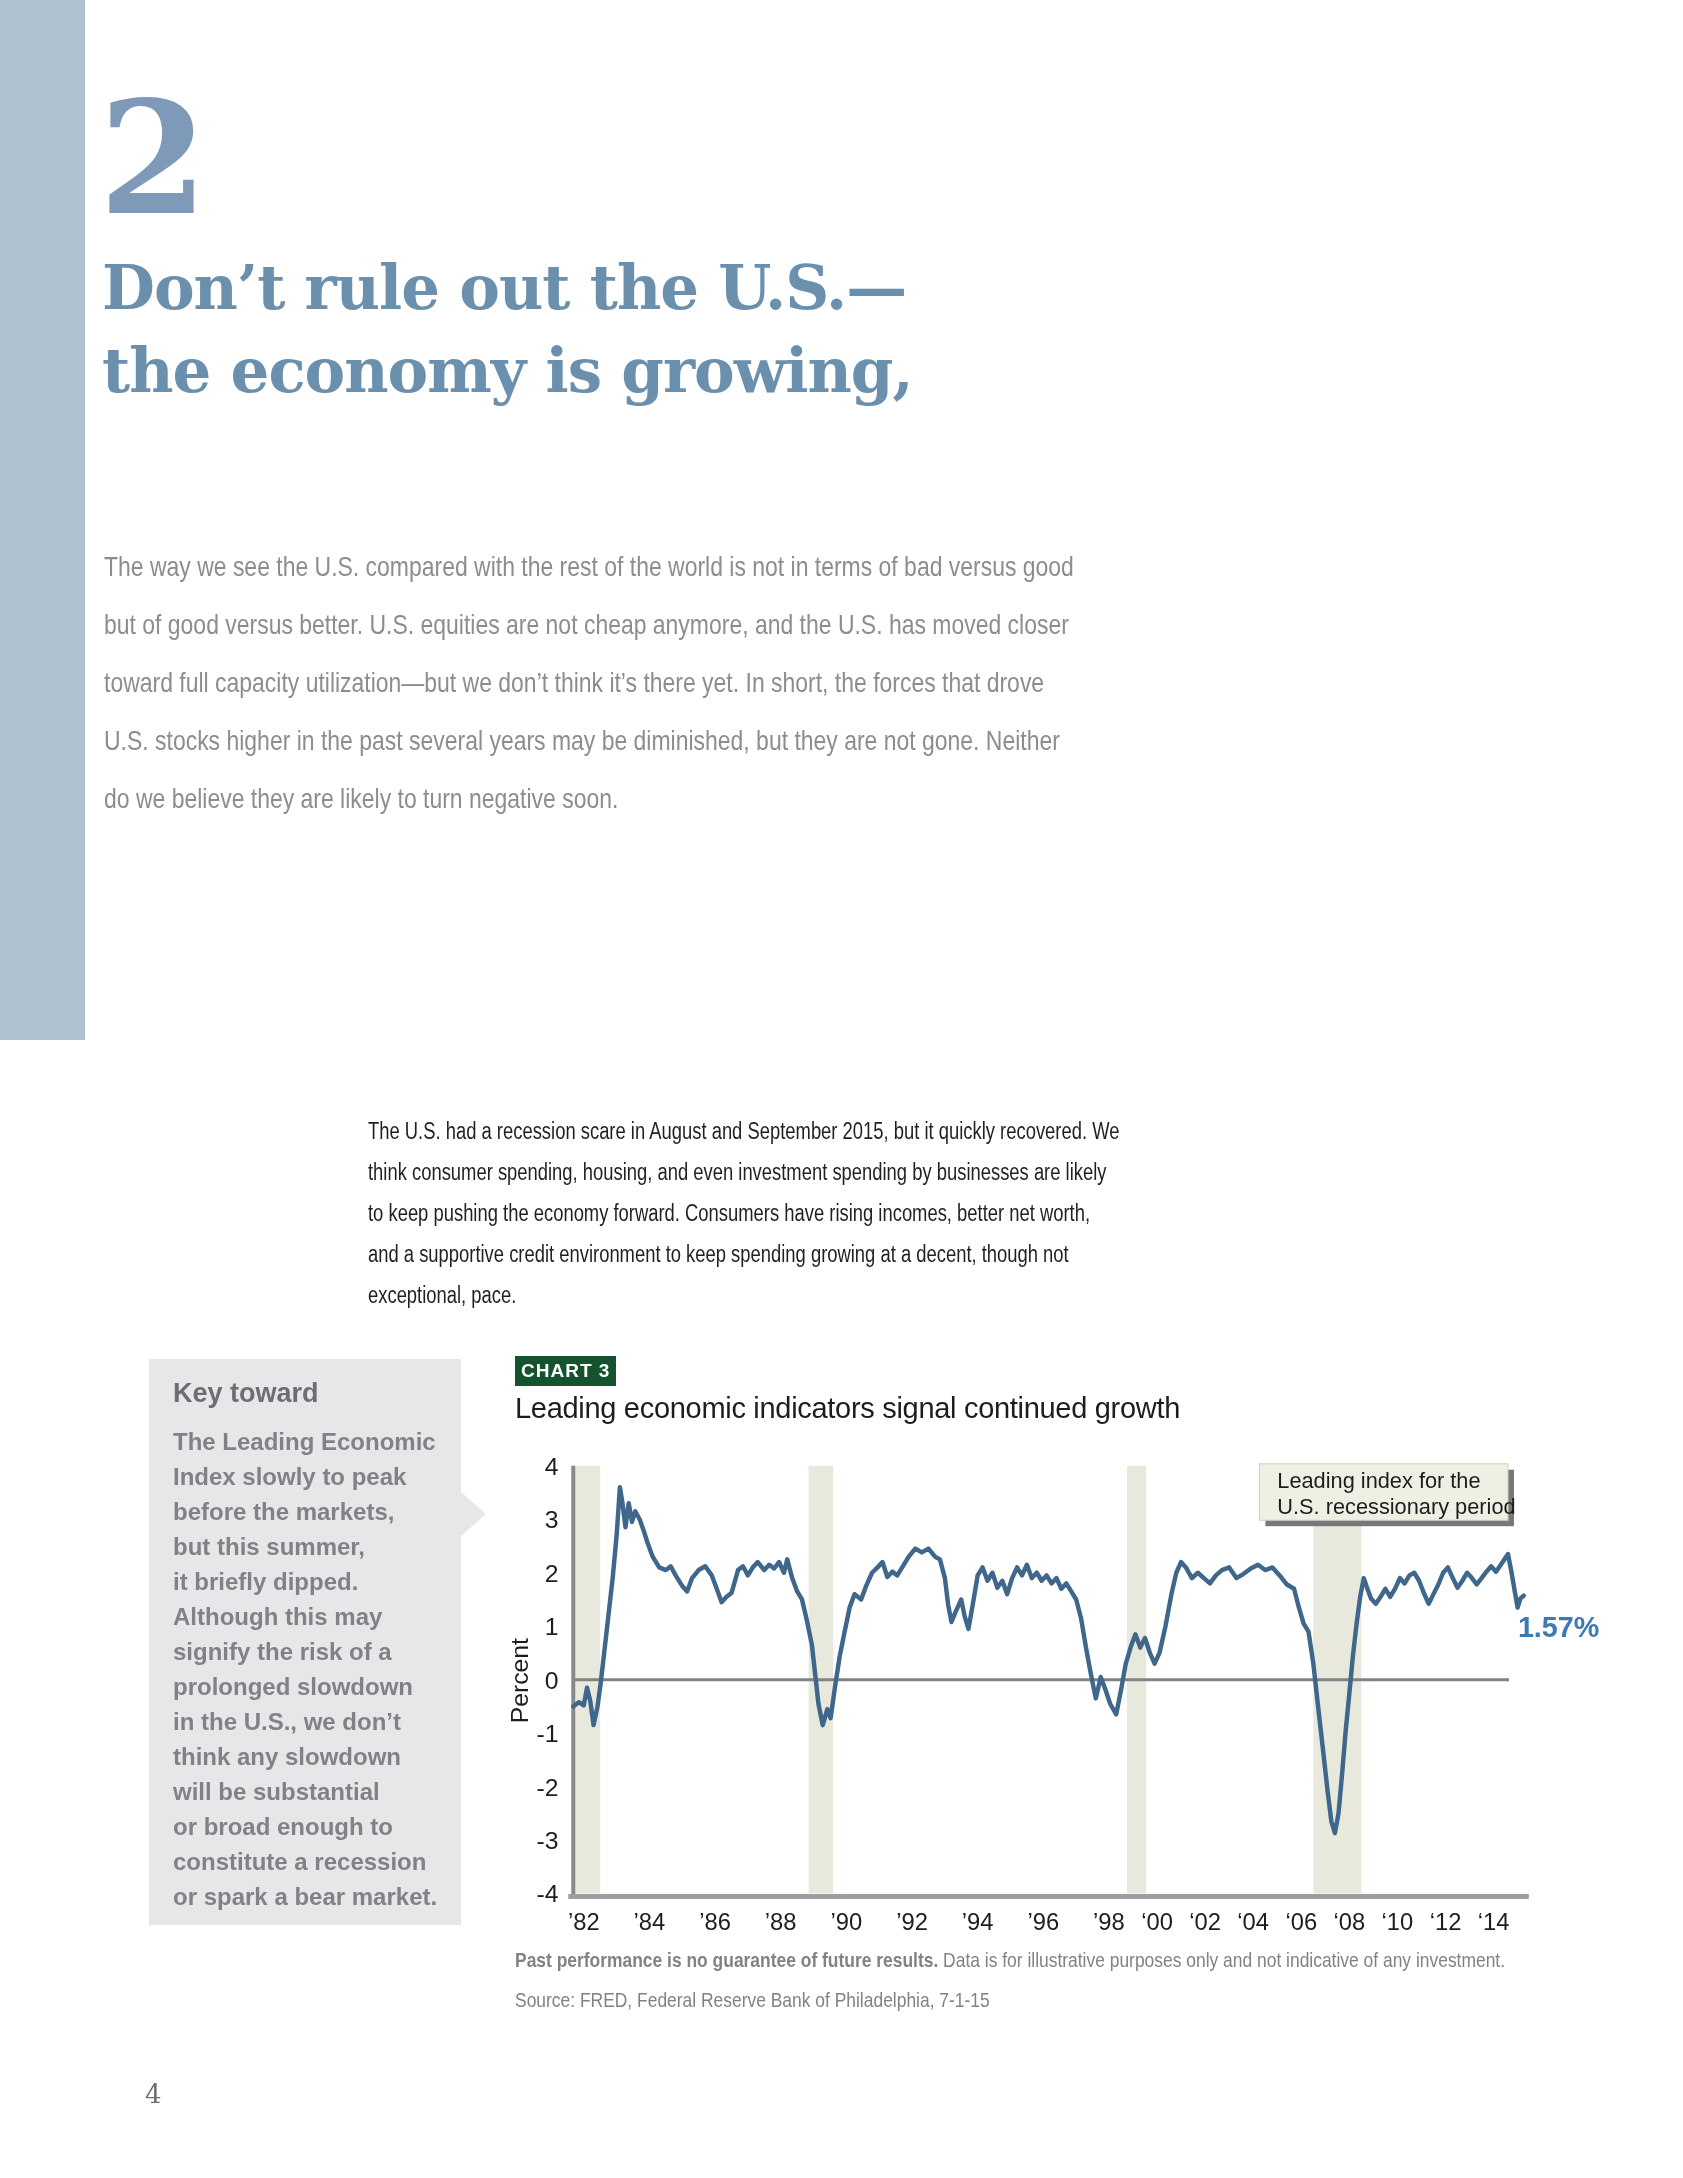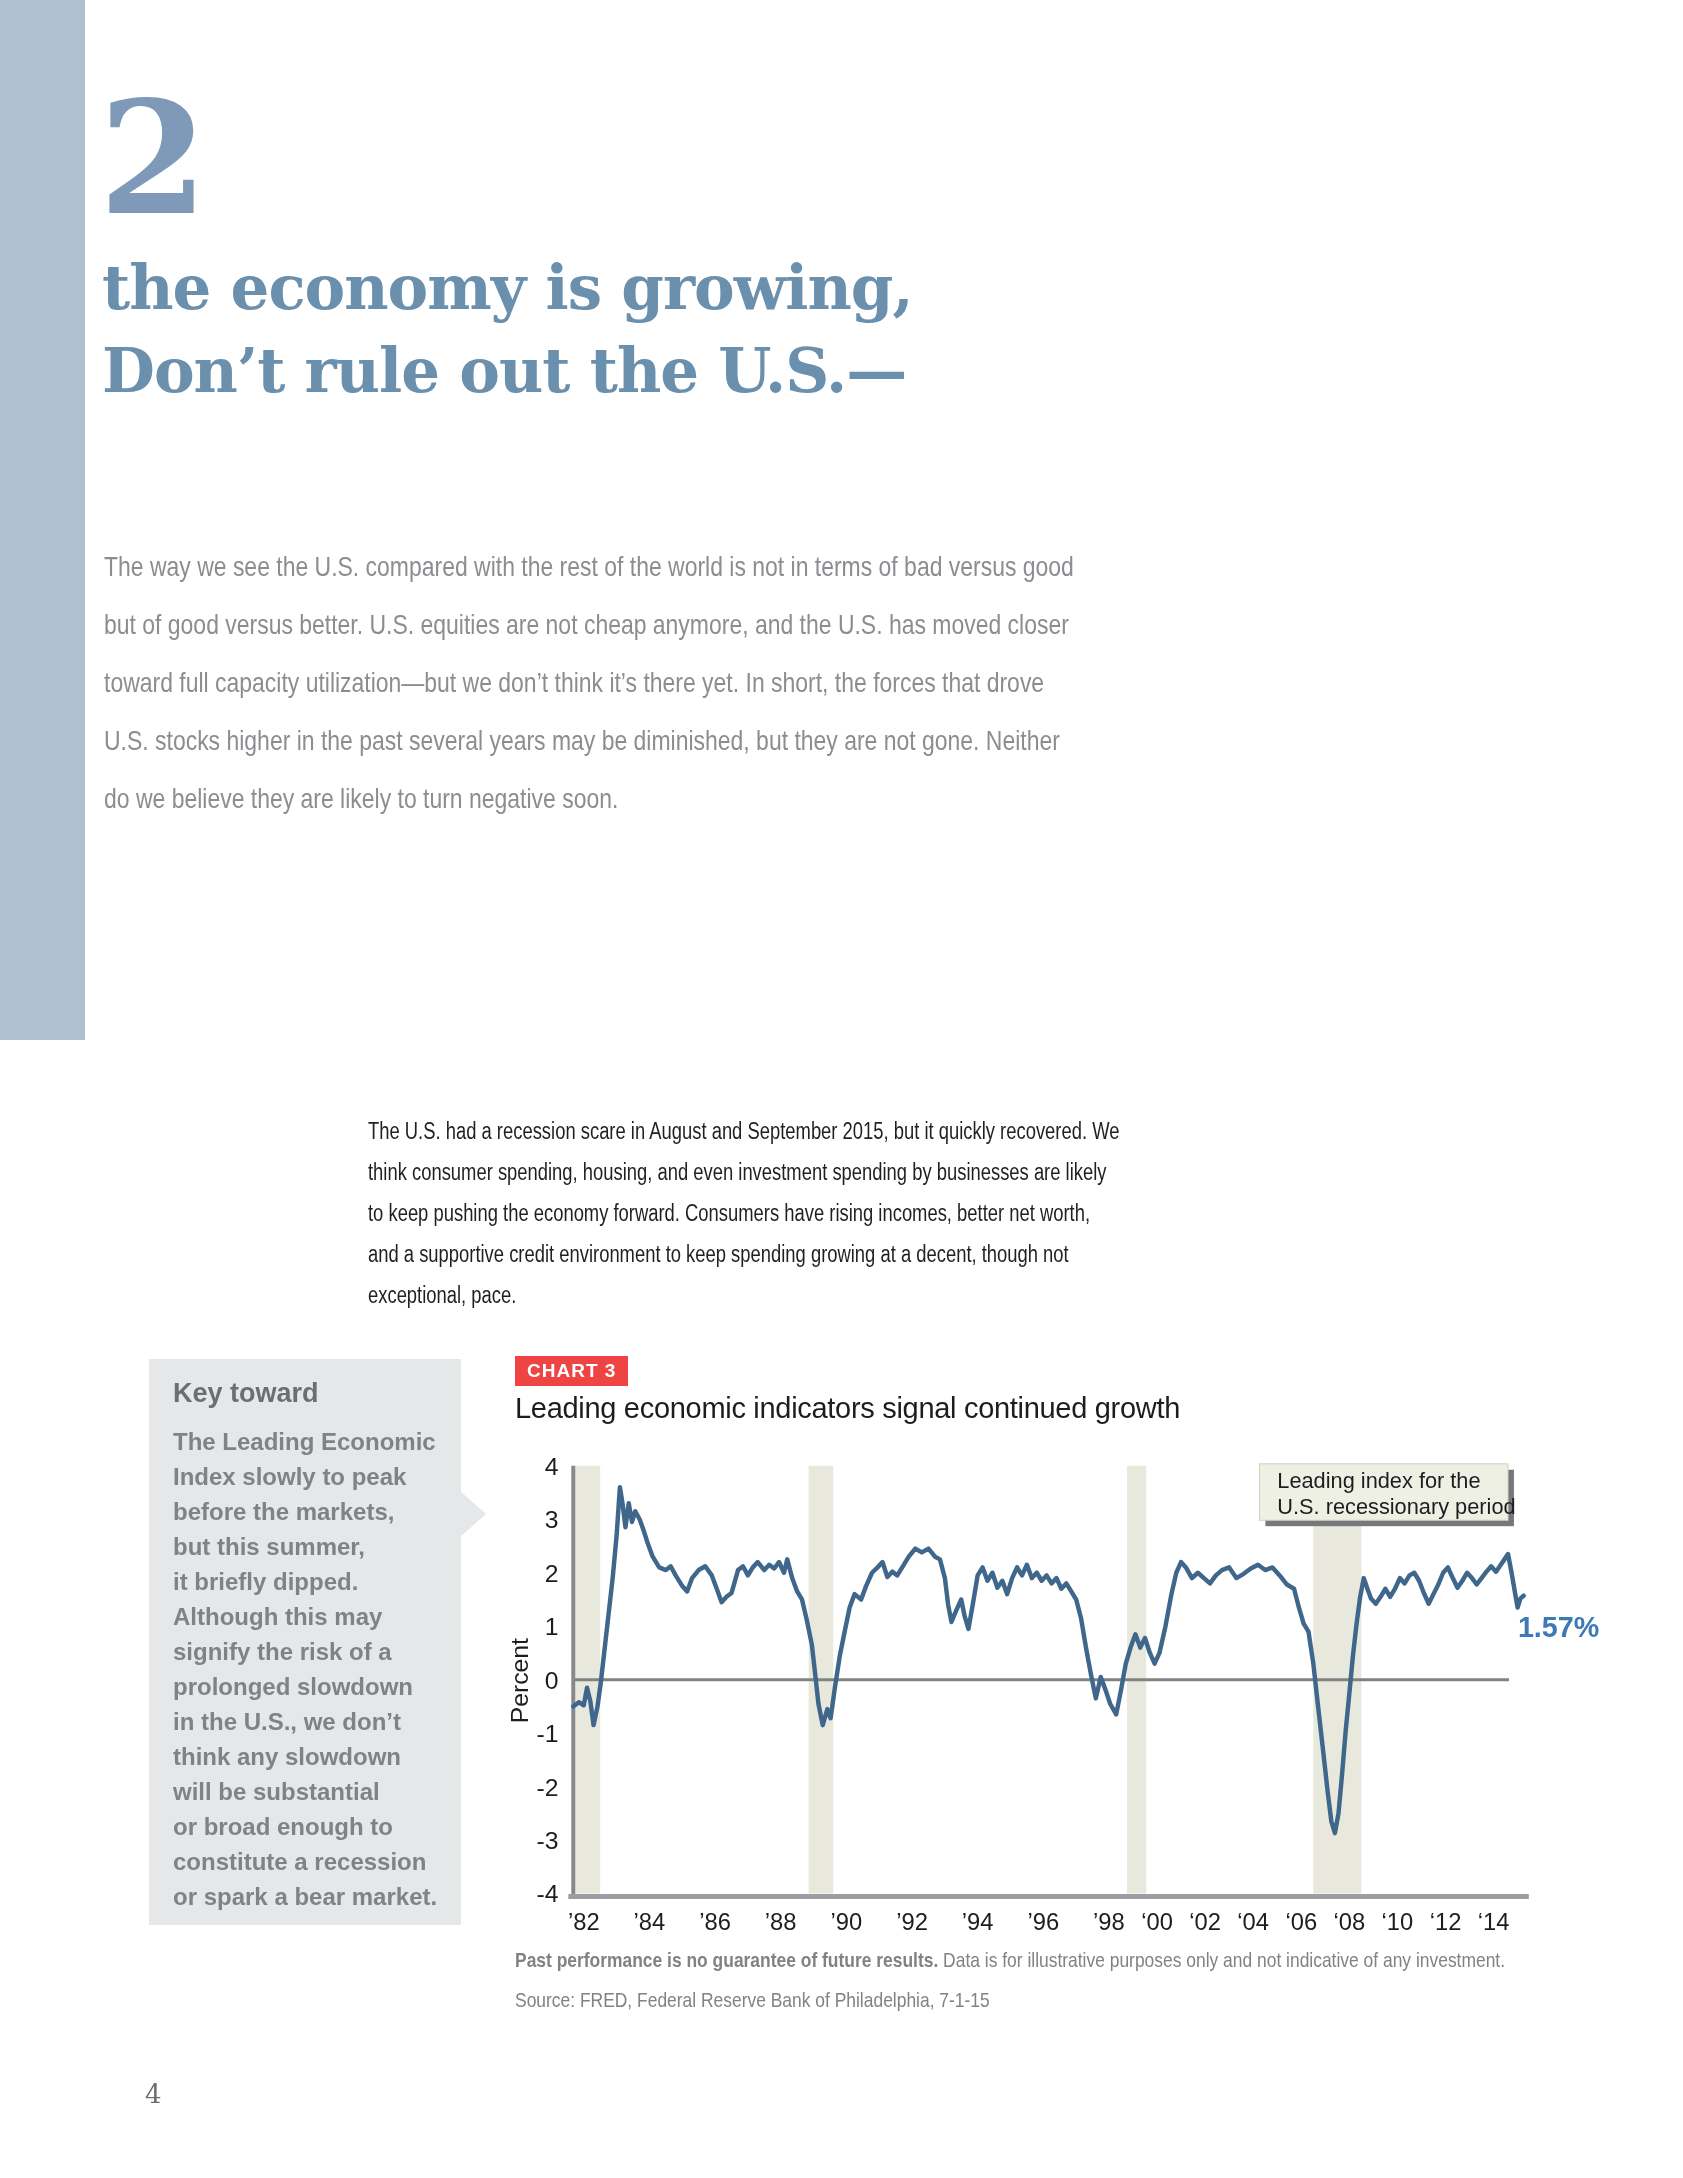--- a/index.html
+++ b/index.html
@@ -13,42 +13,42 @@
            font-size:61px;line-height:83px;color:#6b90ae;letter-spacing:-1px;}
   #intro{left:104px;top:538px;font-size:28px;line-height:58px;color:#8b8d90;
          transform:scaleX(0.82);transform-origin:0 0;white-space:nowrap;}
   #body-par{left:368px;top:1111px;font-size:23px;line-height:41px;color:#231f20;
             transform:scaleX(0.80);transform-origin:0 0;white-space:nowrap;}
   #key-box{left:149px;top:1359px;width:312px;height:566px;background:#e6e7e8;}
   #key-arrow{left:460px;top:1491px;width:0;height:0;border-top:23px solid transparent;
              border-bottom:23px solid transparent;border-left:26px solid #e6e7e8;}
   #key-title{left:173px;top:1378px;font-size:27px;font-weight:bold;color:#6d6e71;}
   #key-lines{left:173px;top:1424px;font-size:24px;line-height:35px;color:#808285;white-space:nowrap;font-weight:bold;}
-  #chart-badge{left:515px;top:1356px;background:#ef4444;color:#ffffff;font-weight:bold;
-               font-size:19px;letter-spacing:1px;padding:4px 12px;}
+  #chart-badge{left:515px;top:1356px;background:#14532d;color:#ffffff;font-weight:bold;
+               font-size:19px;letter-spacing:1px;padding:4px 6px;}
   #chart-title{left:515px;top:1392px;font-size:29px;font-weight:normal;color:#1d1d1f;letter-spacing:-0.3px;}
   #chart-svg{left:485px;top:1445px;}
   #footnote{left:515px;top:1940px;font-size:21px;line-height:40px;color:#808285;
             transform:scaleX(0.83);transform-origin:0 0;white-space:nowrap;}
   #footnote b{font-weight:bold;}
   #page-number{left:145px;top:2079px;font-family:"DejaVu Serif", serif;font-size:26px;color:#6d6e71;}
   .tline{white-space:nowrap;}
 </style>
 </head>
 <body>
 
 <div id="page">
 
   <div id="left-bar" class="abs"></div>
 
   <div id="big-number" class="abs">2</div>
 
   <div id="heading" class="abs">
+      <div class="tline">Don’t rule out the U.S.—</div>
       <div class="tline">the economy is growing,</div>
-      <div class="tline">Don’t rule out the U.S.—</div>
     </div>
 
   <div id="intro" class="abs">
       <div class="tline">The way we see the U.S. compared with the rest of the world is not in terms of bad versus good</div>
       <div class="tline">but of good versus better. U.S. equities are not cheap anymore, and the U.S. has moved closer</div>
       <div class="tline">toward full capacity utilization—but we don’t think it’s there yet. In short, the forces that drove</div>
       <div class="tline">U.S. stocks higher in the past several years may be diminished, but they are not gone. Neither</div>
       <div class="tline">do we believe they are likely to turn negative soon.</div>
     </div>
 

